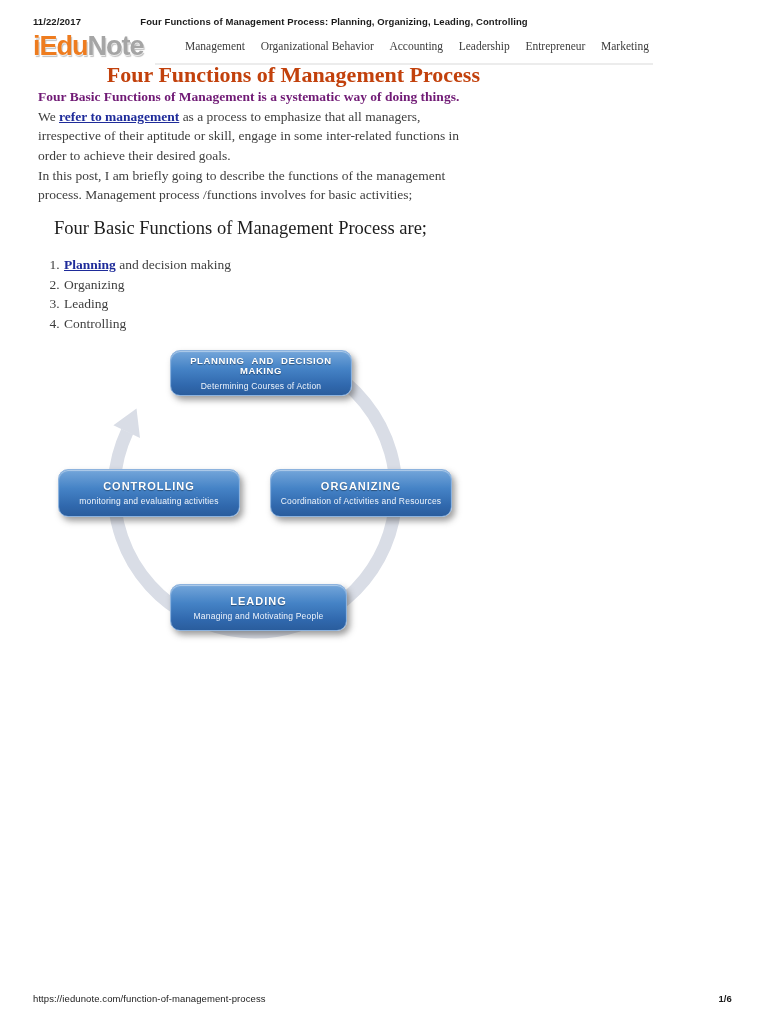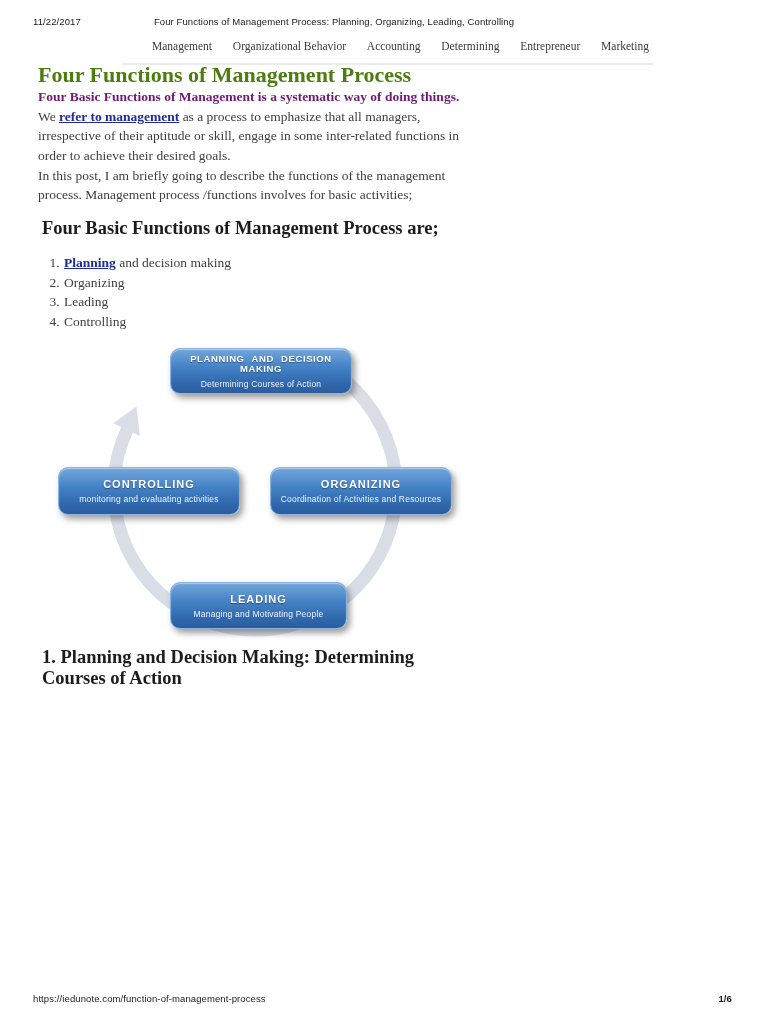--- a/index.html
+++ b/index.html
@@ -5,55 +5,56 @@
   * { box-sizing: border-box; }
   html,body { margin:0; padding:0; }
   body {
     width:768px; height:1024px; background:#ffffff; position:relative;
     font-family:"Liberation Serif", serif; overflow:hidden;
   }
 
   
   .print-meta {
     position:absolute; font-family:"Liberation Sans", sans-serif;
-    font-size:9.5px; font-weight:400; color:#1a1a1a; letter-spacing:0.1px;
+    font-size:9.5px; font-weight:700; color:#1a1a1a; letter-spacing:0.1px;
   }
   .ph-date { top:16px; left:33px; }
   .ph-title { top:16px; left:0; width:668px; text-align:center; }
   .pf-url { top:993px; left:33px; font-weight:400; }
   .pf-page { top:993px; right:36px; font-weight:600; }
 
   
   .site-header { position:absolute; top:32px; left:33px; width:620px; height:34px; }
   .logo {
     position:absolute; left:0; top:-1px;
     font-family:"Liberation Sans", sans-serif; font-weight:700; font-size:27px;
     letter-spacing:-1px; text-shadow:0 1px 0 rgba(255,255,255,.7), 1px 2px 1px rgba(0,0,0,.25);
   }
   .logo .iedu { color:var(--logo_orange,#ee7c1f); }
   .logo .note { color:var(--logo_gray,#a5a5a5); }
   .nav {
-    position:absolute; left:89px; right:0; top:5px;
+    position:absolute; left:122px; right:0; top:5px;
     padding:3px 4px 11px 30px; border-bottom:2px solid #ececec;
     display:flex; justify-content:space-between;
     font-size:11.5px; color:#3c3c3c; white-space:nowrap;
   }
   .nav span { cursor:pointer; }
 
   
   .article { position:absolute; left:38px; top:62px; width:442px; }
   .article-title {
     margin:0; font-size:22px; line-height:1.15; font-weight:700;
-    color:#4d7c0f;
+    color:#c2410c;
+    text-align:right;
   }
   .article p { margin:0; font-size:13.5px; line-height:19.6px; color:#3e3e3e; }
   .lead { margin-top:21px; }
   .lead .b, .strongtxt { font-weight:700; color:#701a75; }
   .p2 { margin-top:15px; }
-  .h2 { margin:4px; font-size:18.5px; line-height:1.14; font-weight:700; color:#1c1c1c; }
+  .h2 { margin:16px; font-size:18.5px; line-height:1.14; font-weight:400; color:#1c1c1c; }
   .h2-list { margin-top:13px; }
   .functions-list {
     margin:14px 0 0; padding-left:25px; font-size:13.5px;
     line-height:19.6px; color:#3e3e3e;
   }
   .functions-list li { padding-left:1px; }
   a.lnk {
     color:var(--link_blue,#1e2b9a); font-weight:700;
     text-decoration:underline; cursor:pointer;
   }
@@ -86,25 +87,26 @@
   .p3 { margin-top:12px; }
   .p4 { margin-top:96px; }
 </style>
 </head>
 <body>
 
 <div class="print-meta ph-date">11/22/2017</div>
 <div class="print-meta ph-title">Four Functions of Management Process: Planning, Organizing, Leading, Controlling</div>
 
 <div class="site-header">
+  <div class="logo"><span class="iedu">iEdu</span><span class="note">Note</span></div>
   <div class="nav">
     <span>Management</span>
     <span>Organizational Behavior</span>
     <span>Accounting</span>
-    <span>Determining</span>
+    <span>Leadership</span>
     <span>Entrepreneur</span>
     <span>Marketing</span>
   </div>
 </div>
 
 <div class="article">
   <h1 class="article-title">Four Functions of Management Process</h1>
 
   <p class="lead"><span class="b">Four Basic Functions of Management is a systematic way of doing things.</span><span> We </span><a class="lnk">refer to management</a><span> as a process to emphasize that all managers, irrespective of their aptitude or skill, engage in some inter-related functions in order to achieve their desired goals.</span></p>
 
@@ -135,19 +137,18 @@
     <div class="dbox box-organizing">
       <div class="bt">ORGANIZING</div>
       <div class="bs">Coordination of Activities and Resources</div>
     </div>
     <div class="dbox box-leading">
       <div class="bt">LEADING</div>
       <div class="bs">Managing and Motivating People</div>
     </div>
   </div>
 
-  <h2 class="h2 h2-section">1. Planning and Decision Making: Determining Courses of Action</h2>
 
 
 </div>
 
 <div class="print-meta pf-url">https://iedunote.com/function-of-management-process</div>
 <div class="print-meta pf-page">1/6</div>
 
 </body></html>

